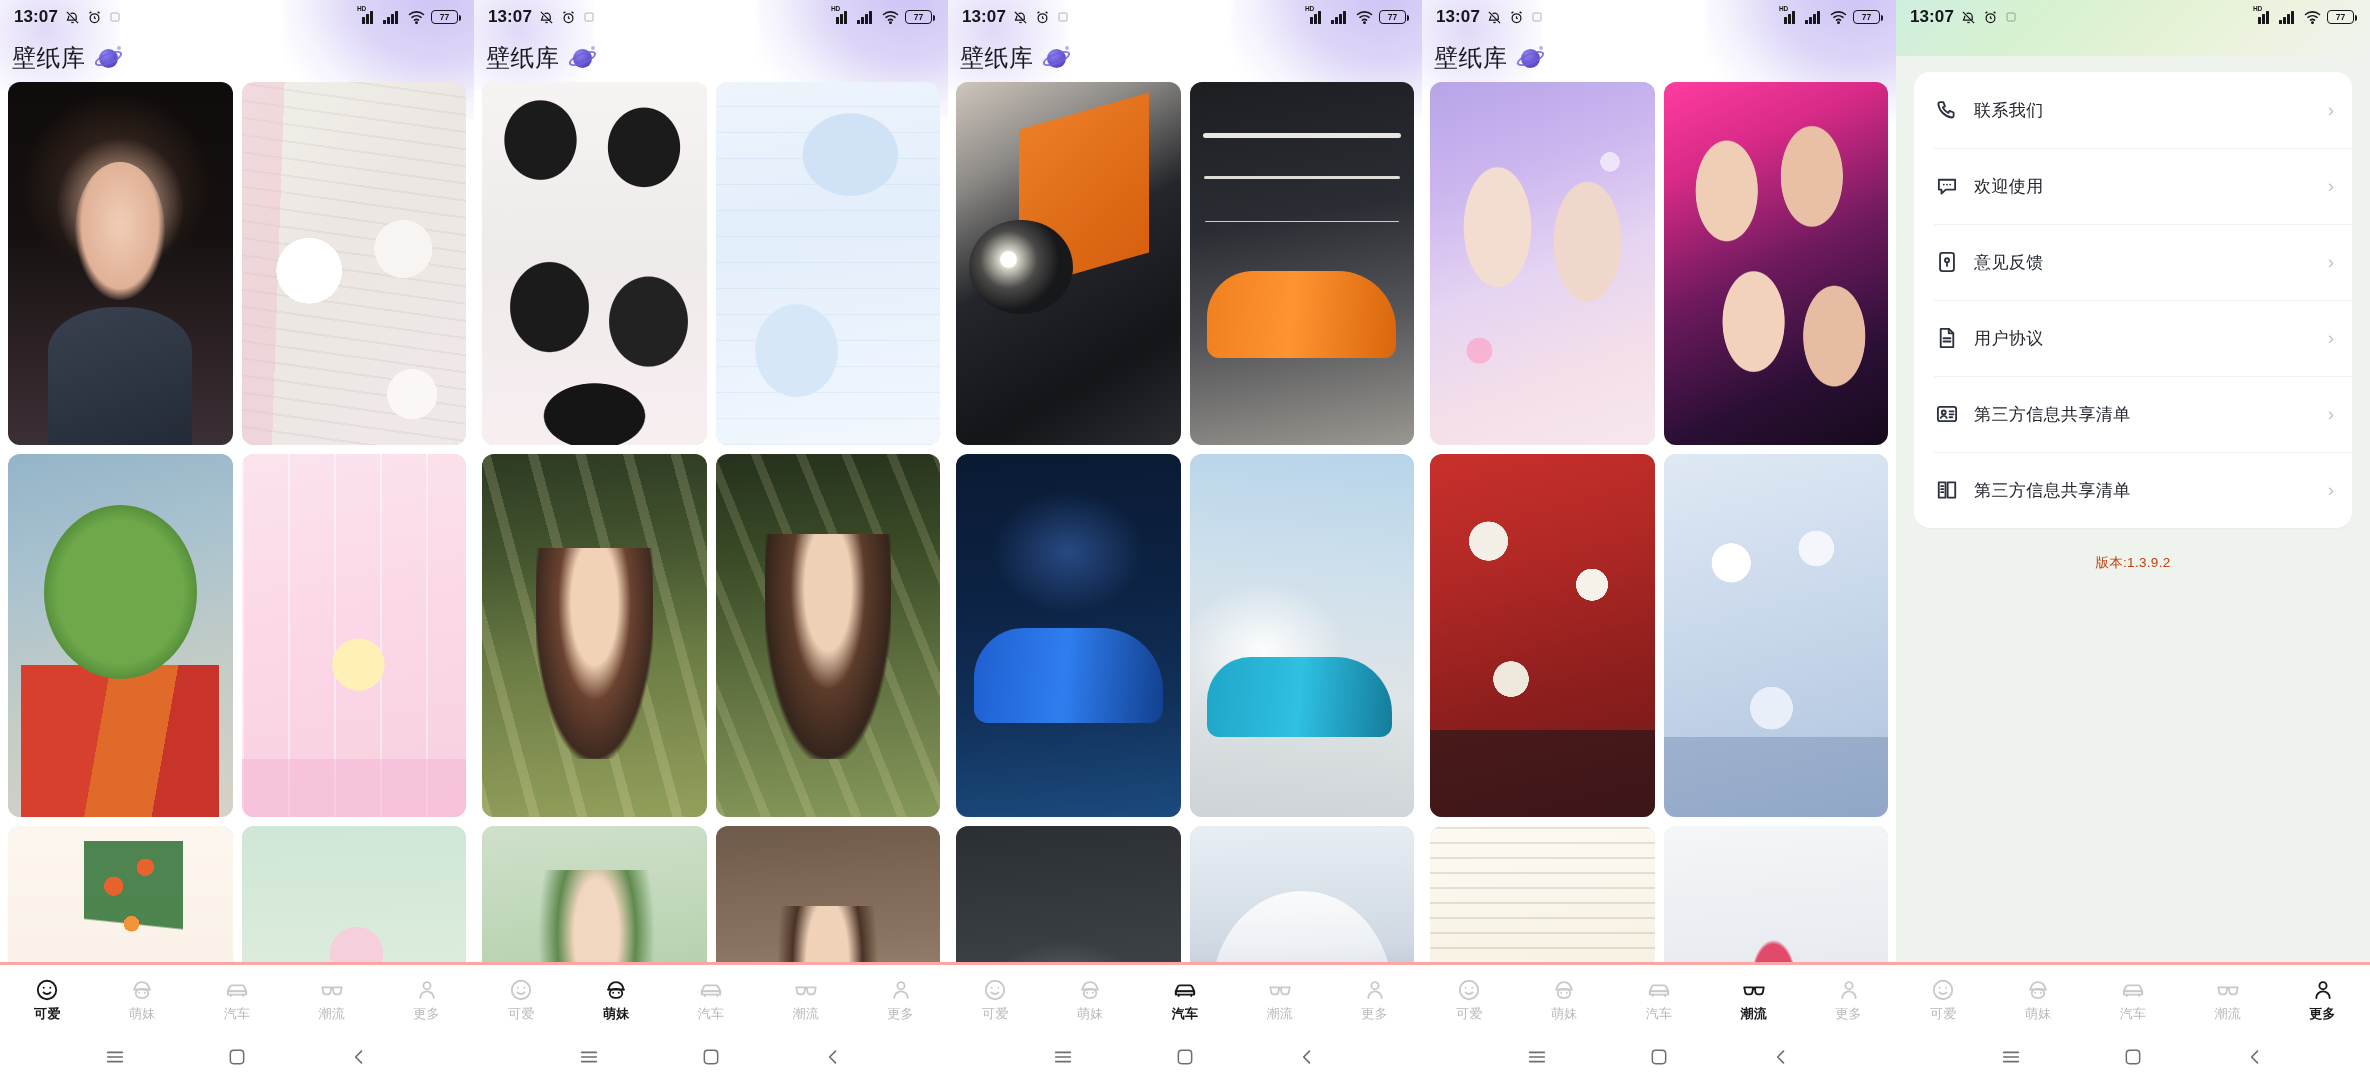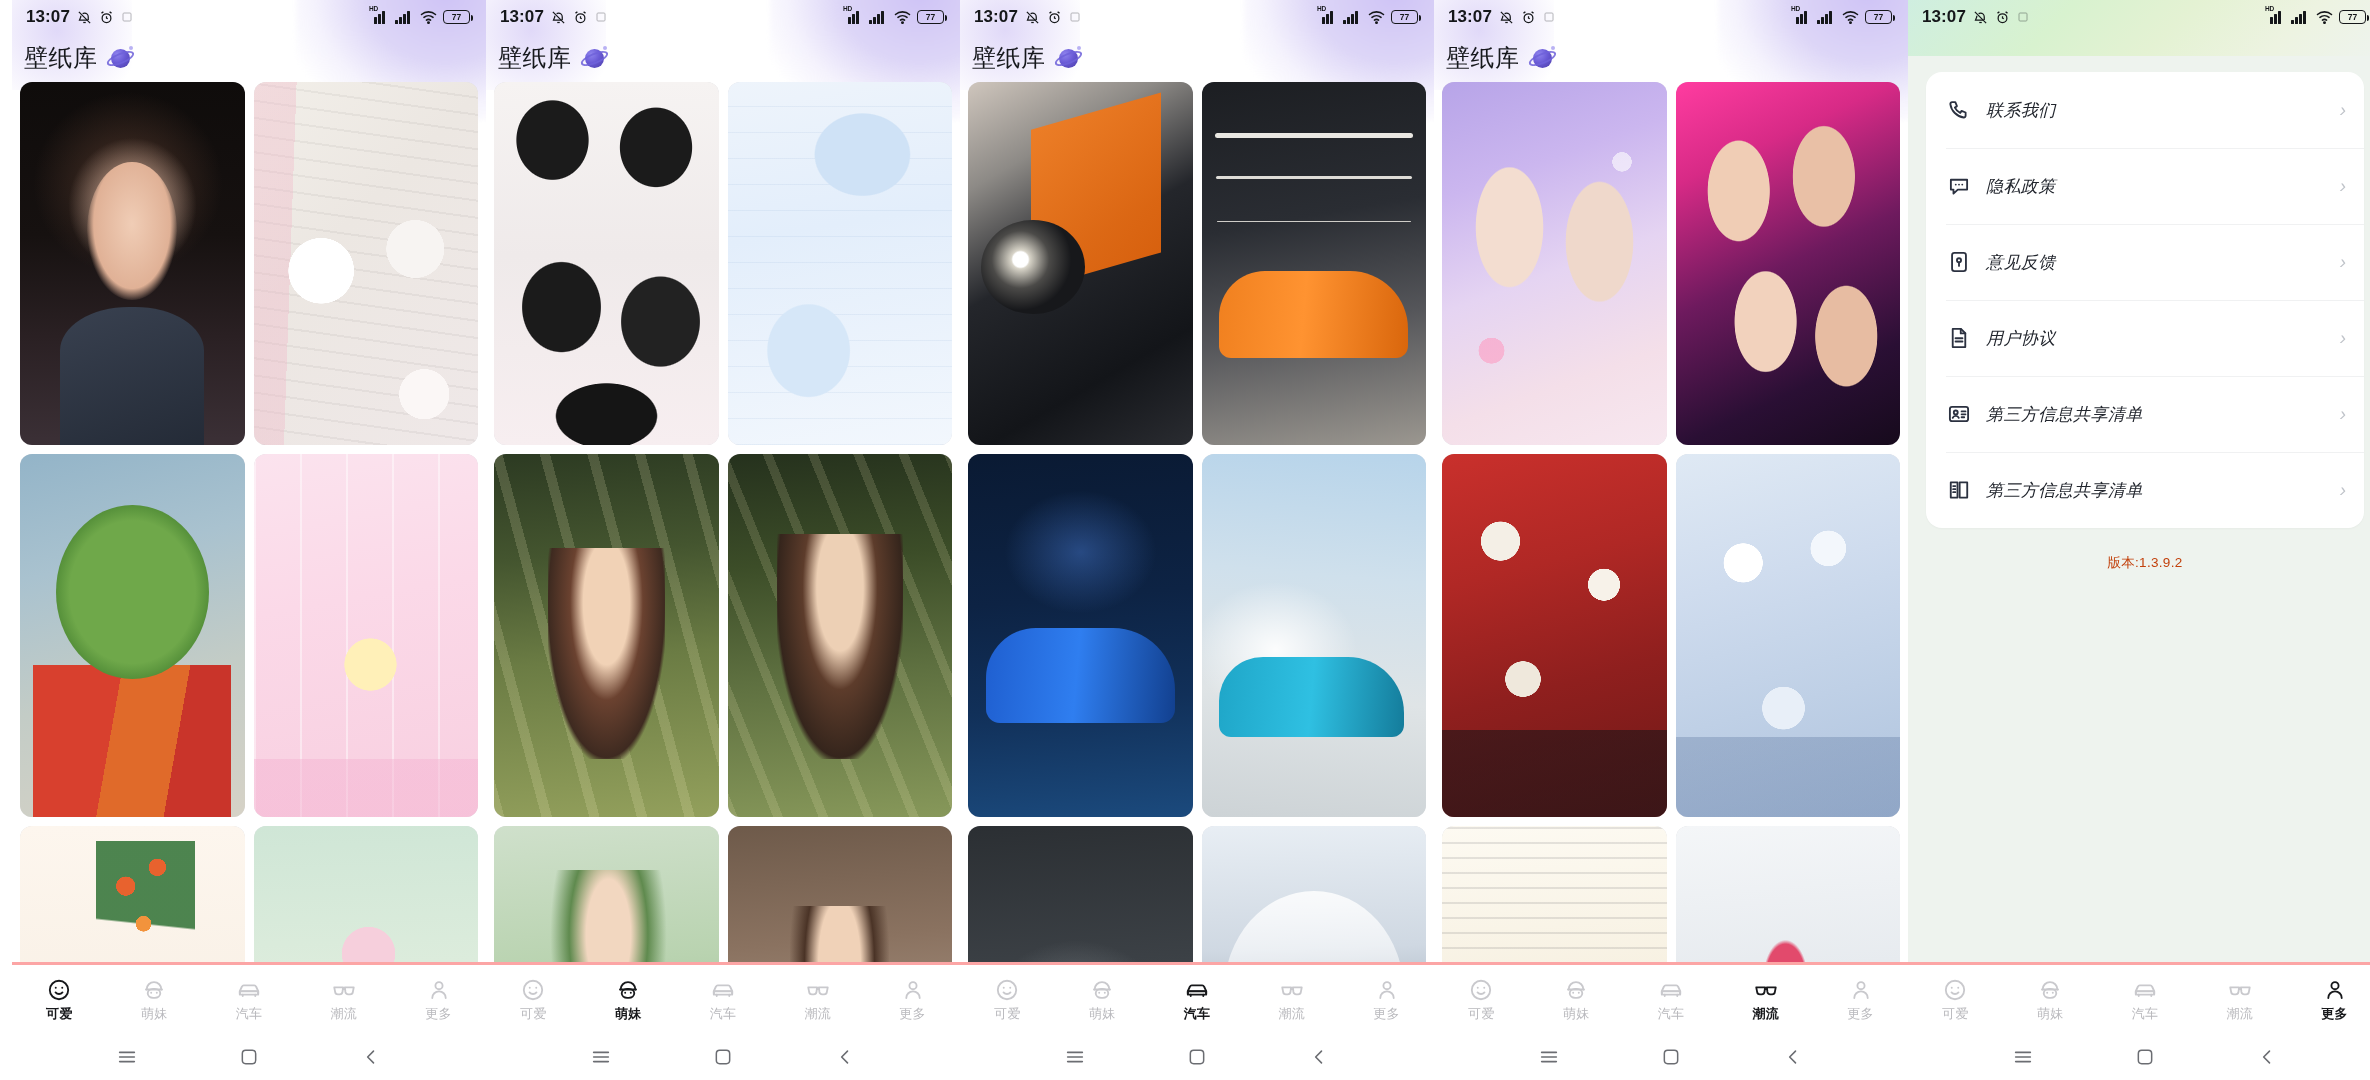--- a/index.html
+++ b/index.html
@@ -1,21 +1,21 @@
 <!DOCTYPE html>
 <html><head>
 <meta charset="utf-8">
 <style>
   * { margin:0; padding:0; box-sizing:border-box; }
   html,body{
     width:2370px; height:1080px; overflow:hidden;
     background:#ffffff;
     font-family:"Liberation Sans","DejaVu Sans",sans-serif;
   }
-  .screens{ display:flex; width:1880px; height:1080px;padding-left:12px; }
+  .screens{ display:flex; width:1880px; height:1080px; }
 
   
   .panel{
     position:relative; height:1080px; flex:0 0 474px;
     background:#ffffff; overflow:hidden;
     display:flex; flex-direction:column;
   }
   .panel.wall{ flex:0 0 474px; }
   .panel.more{ flex:0 0 474px; background:#eef3ee; }
 
@@ -127,21 +127,21 @@
     flex:0 0 76px;
   }
   .pname{ font-size:22px; font-weight:700; color:#17181b; letter-spacing:.3px; }
   .pid{ font-size:14.5px; color:#6f7379; margin-top:7px; }
   .card{
     margin:16px 18px 0 18px; background:#fff; border-radius:16px;
     box-shadow:0 1px 2px rgba(0,0,0,.03); overflow:hidden;
   }
   .row{
     position:relative; display:flex; align-items:center; gap:14px;
-    height:76px; padding:0 18px 0 20px;font-style:italic;
+    height:76px; padding:0 18px 0 20px;
   }
   .row + .row:before{
     content:""; position:absolute; left:20px; right:0; top:0; height:1px; background:#f0f1f2;
   }
   .row .ricon{ width:26px; height:26px; color:#2b3140; flex:0 0 26px; }
   .row .rlabel{ flex:1 1 auto; font-size:17px; color:#22262e; letter-spacing:.4px; }
   .row .chev{ color:#bfc3c9; font-size:19px; font-weight:300; }
   .version{ text-align:center; font-size:13.5px; color:#c2410c; padding:26px 0 0 0; letter-spacing:.3px; }
   .more-body{ flex:1 1 auto; background:#eef3ee; }
 
@@ -915,21 +915,21 @@
             <span class="rlabel">联系我们</span>
             <span class="chev">›</span>
           </div>
           <div class="row">
             <span class="ricon"><svg width="26" height="26" viewBox="0 0 24 24" fill="none" stroke="currentColor" stroke-width="1.7" stroke-linecap="round" stroke-linejoin="round">
                 <path d="M4.5 6.2h15v9.1h-8.6L6.9 19v-3.7H4.5z"></path>
                 <circle cx="9" cy="10.7" r=".85" fill="currentColor" stroke="none"></circle>
                 <circle cx="12" cy="10.7" r=".85" fill="currentColor" stroke="none"></circle>
                 <circle cx="15" cy="10.7" r=".85" fill="currentColor" stroke="none"></circle>
               </svg></span>
-            <span class="rlabel">隐私政策</span>
+            <span class="rlabel">欢迎使用</span>
             <span class="chev">›</span>
           </div>
           <div class="row">
             <span class="ricon"><svg width="26" height="26" viewBox="0 0 24 24" fill="none" stroke="currentColor" stroke-width="1.7" stroke-linecap="round" stroke-linejoin="round">
                 <rect x="5.6" y="3.6" width="12.8" height="16.8" rx="2.2"></rect>
                 <circle cx="12" cy="10.4" r="1.9"></circle>
                 <path d="M12 12.3v3.3"></path>
               </svg></span>
             <span class="rlabel">意见反馈</span>
             <span class="chev">›</span>

